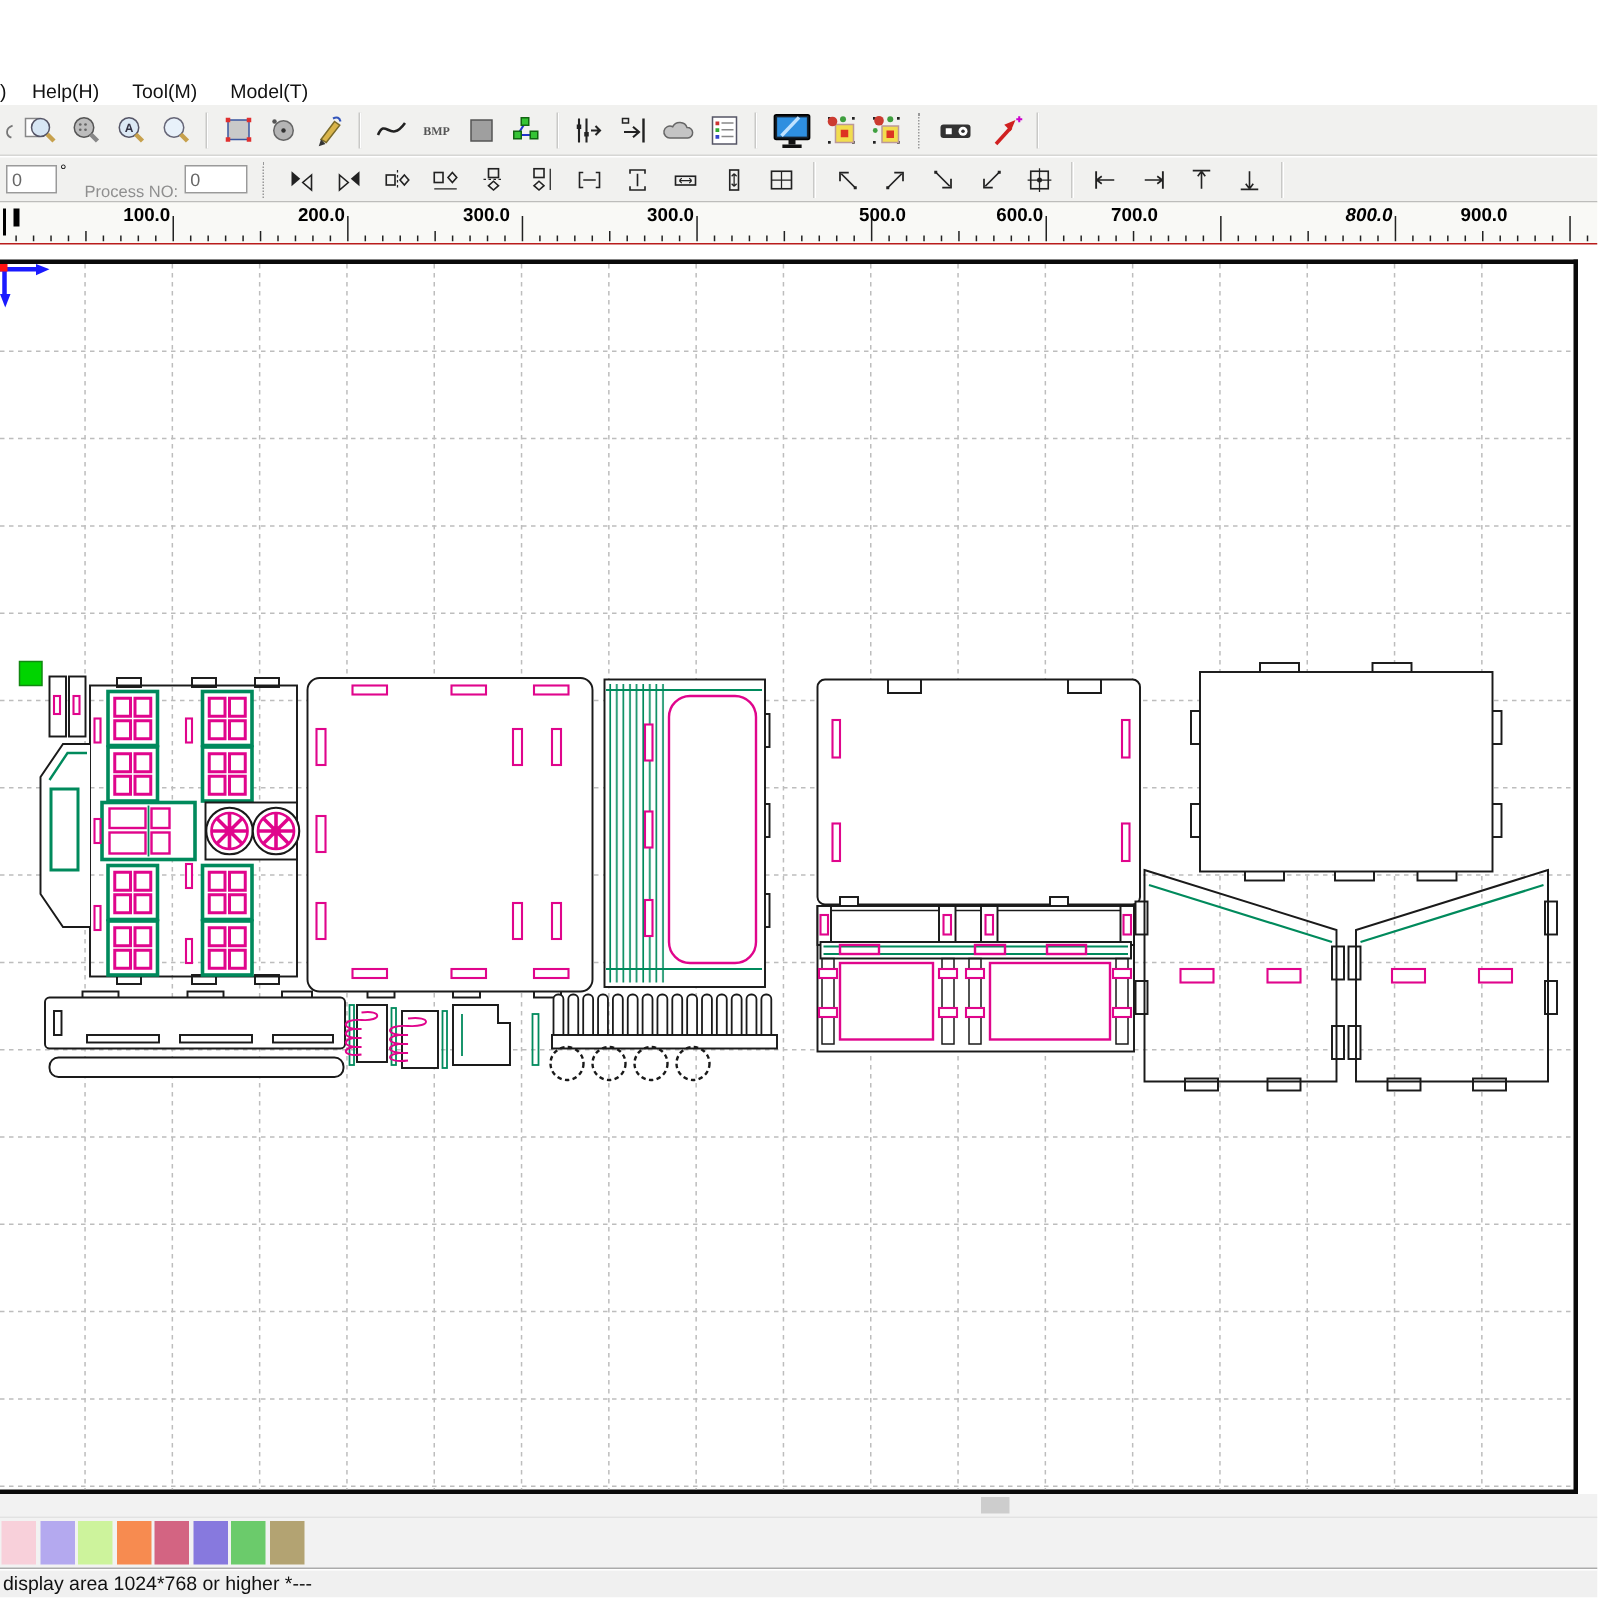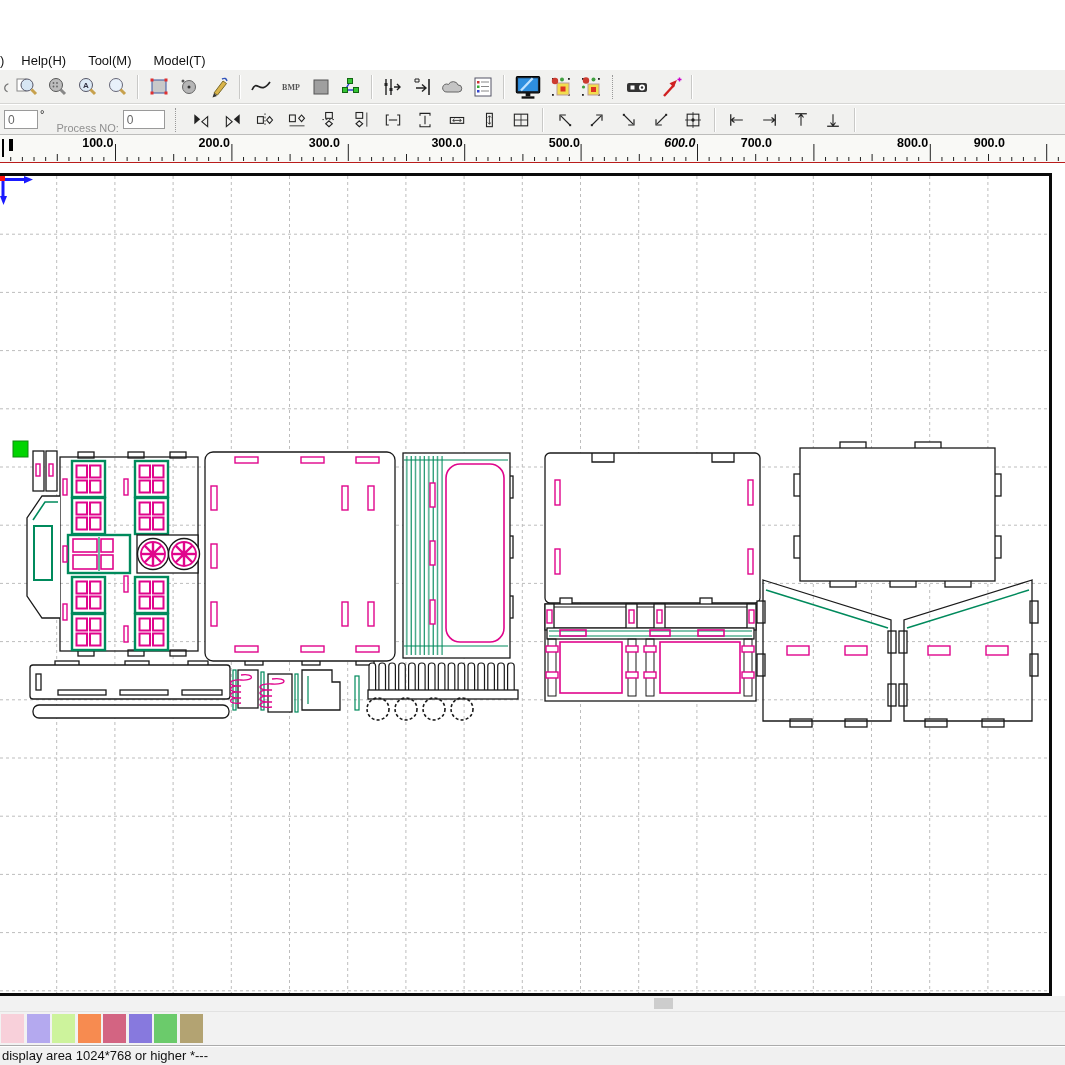--- a/index.html
+++ b/index.html
@@ -491,24 +491,24 @@
       <line x1="1023.42" y1="22" x2="1023.42" y2="26"></line>
       <line x1="1035.06" y1="22" x2="1035.06" y2="26"></line>
       <line x1="1046.6999999999998" y1="9" x2="1046.6999999999998" y2="26"></line>
       <line x1="1058.34" y1="22" x2="1058.34" y2="26"></line>
     </svg>
   <div id="ruler-labels">
       <span class="rlab" style="left: 67.5px;">100.0</span>
       <span class="rlab" style="left: 183.9px;">200.0</span>
       <span class="rlab" style="left: 294px;">300.0</span>
       <span class="rlab" style="left: 416.7px;">300.0</span>
-      <span class="rlab" style="left: 534px;">500.0</span>
-      <span class="rlab" style="left: 649.5px; font-style: italic;">600.0</span>
+      <span class="rlab" style="left: 558px;">500.0</span>
+      <span class="rlab" style="left: 649.5px;">600.0</span>
       <span class="rlab" style="left: 726px;">700.0</span>
-      <span class="rlab" style="left: 882.3px;">800.0</span>
+      <span class="rlab" style="left: 882.3px; font-style: italic;">800.0</span>
       <span class="rlab" style="left: 959px;">900.0</span>
     </div>
   <div class="rmark" style="left:2px;top:4px;width:2px;height:18px"></div>
   <div class="rmark" style="left:9px;top:4px;width:4px;height:12px"></div>
 </div>
 
 <div id="canvas">
 <svg width="1049" height="817" viewBox="0 0 1049 817">
   <defs>
     <pattern id="vs" width="4.4" height="6" patternUnits="userSpaceOnUse">

